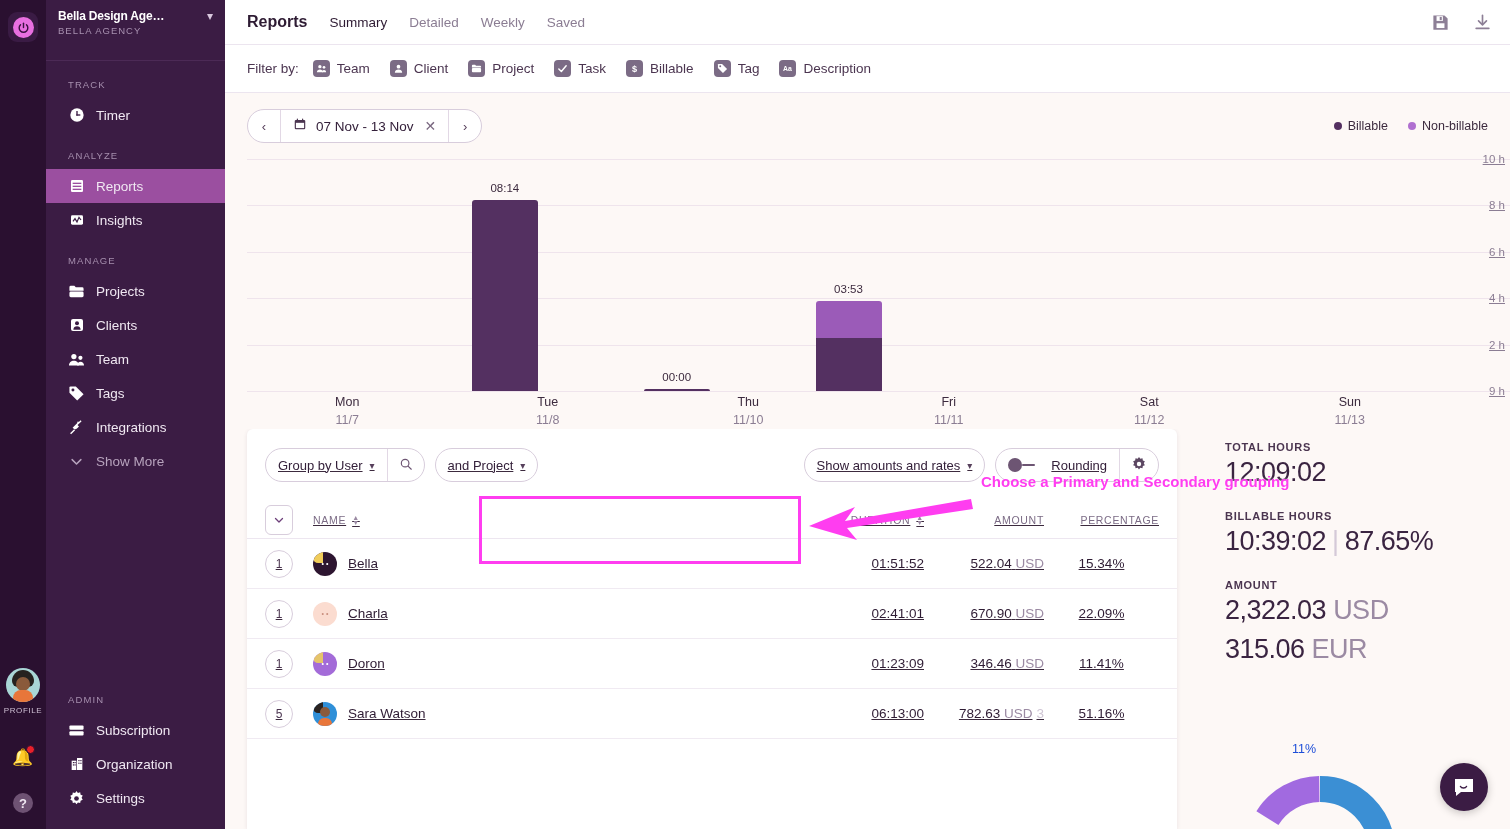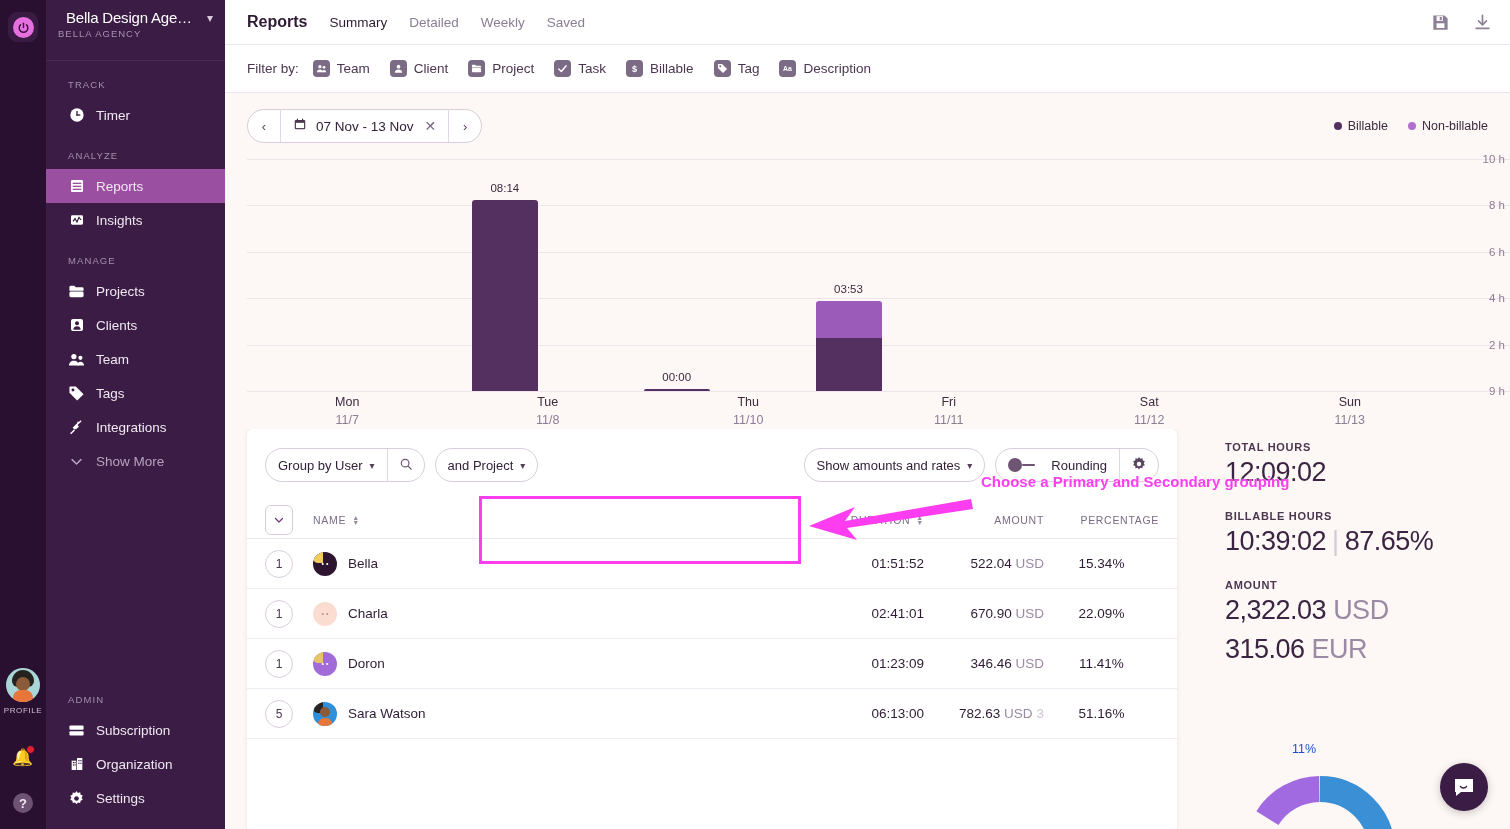--- a/index.html
+++ b/index.html
@@ -52,21 +52,21 @@
   
   .sidebar {
     width: 179px; flex: 0 0 179px; height: 829px; background: #3b1c44;
     color: #f2eaf4; position: relative;
   }
   .org {
     padding: 9px 12px 12px 12px; border-bottom: 1px solid #4c2a56;
     height: 61px;
   }
   .org-row { display: flex; align-items: center; justify-content: space-between; }
-  .org-name { font-size: 15px; font-weight: normal; color: #ffffff; letter-spacing: -.2px; margin-left: 8px; }
+  .org-name { font-size: 12px; font-weight: bold; color: #ffffff; letter-spacing: -.2px; }
   .org-chev { color: #d9c7de; font-size: 12px; }
   .org-sub { font-size: 9.5px; color: #a891b0; letter-spacing: 1px; margin-top: 2px; }
   .nav-section { font-size: 9.5px; color: #a68fae; letter-spacing: 1.1px;
      padding: 18px 0 8px 22px; }
   .nav-item {
     display: flex; align-items: center; gap: 11px; padding: 8px 0 8px 22px;
     font-size: 13.5px; color: #f0e8f2; cursor: pointer; height: 34px;
   }
   .nav-item.active { background: #9b4fa0; }
   .nav-icon { width: 17px; height: 17px; display: flex; align-items: center;
@@ -122,42 +122,42 @@
   .dp-clear { color: #7a6880; font-size: 14px; cursor: pointer; margin-left: 2px; }
   .legend { margin-left: auto; display: flex; align-items: center; gap: 20px; }
   .lg { display: flex; align-items: center; gap: 6px; font-size: 12.5px; color: #3c2a3e; }
   .lg .dot { width: 8px; height: 8px; border-radius: 50%; }
 
   .chart-wrap { position: relative; height: 270px; margin: 16px 0 0 0;
      padding: 0 60px 0 22px; }
   .grid { position: absolute; left: 22px; right: 0px; top: 0; bottom: 38px; }
   .gridline { position: absolute; left: 0; right: 0; height: 1px; background: #efe4ec; }
   .ylab { position: absolute; right: 5px; font-size: 11.5px; color: #8b7d93;
-     transform: translateY(-50%); }
+     transform: translateY(-50%); text-decoration: underline; }
   .bars { position: absolute; left: 22px; right: 60px; top: 0; bottom: 38px;
      display: flex; align-items: flex-end; }
   .bcol { flex: 1 1 0; display: flex; flex-direction: column; align-items: center;
      justify-content: flex-end; height: 100%; position: relative; }
   .bval { font-size: 11.5px; color: #3c2a3e; margin-bottom: 6px; }
   .bstack { width: 66px; display: flex; flex-direction: column; justify-content: flex-end;
      border-radius: 3px 3px 0 0; overflow: hidden; }
   .seg-nb { background: #9b5bb8; }
   .seg-b { background: #543061; }
   .xlabels { position: absolute; left: 22px; right: 60px; bottom: 0; height: 38px;
      display: flex; }
   .xcol { flex: 1 1 0; text-align: center; padding-top: 4px; }
   .xd { font-size: 12.5px; color: #3c2a3e; }
   .xdate { font-size: 12.5px; color: #8b7d93; margin-top: 4px; }
 
   
   .lower { flex: 1 1 auto; display: flex; overflow: hidden; position: relative;
      padding: 0 0 0 22px; }
   .report-card {
     width: 930px; flex: 0 0 930px; background: #fff; border-radius: 6px 6px 0 0;
-    box-shadow: 0 1px 4px rgba(60,30,70,.10); overflow: hidden; position: relative;
+    box-shadow: 0 1px 4px rgba(60,30,70,.10); overflow: hidden; position: relative; text-decoration: underline;
   }
   .card-controls { height: 72px; display: flex; align-items: center; padding: 0 18px; }
   .pill {
     height: 34px; display: flex; align-items: center; border: 1px solid #d8cddc;
     border-radius: 17px; background: #fff; font-size: 13px; color: #34203a;
   }
   .pill .seg { display: flex; align-items: center; gap: 7px; padding: 0 12px; height:100%;
      cursor: pointer; }
   .pill .divider { width: 1px; height: 100%; background: #e2d8e5; }
   .chev { font-size: 10px; color: #57405c; }

